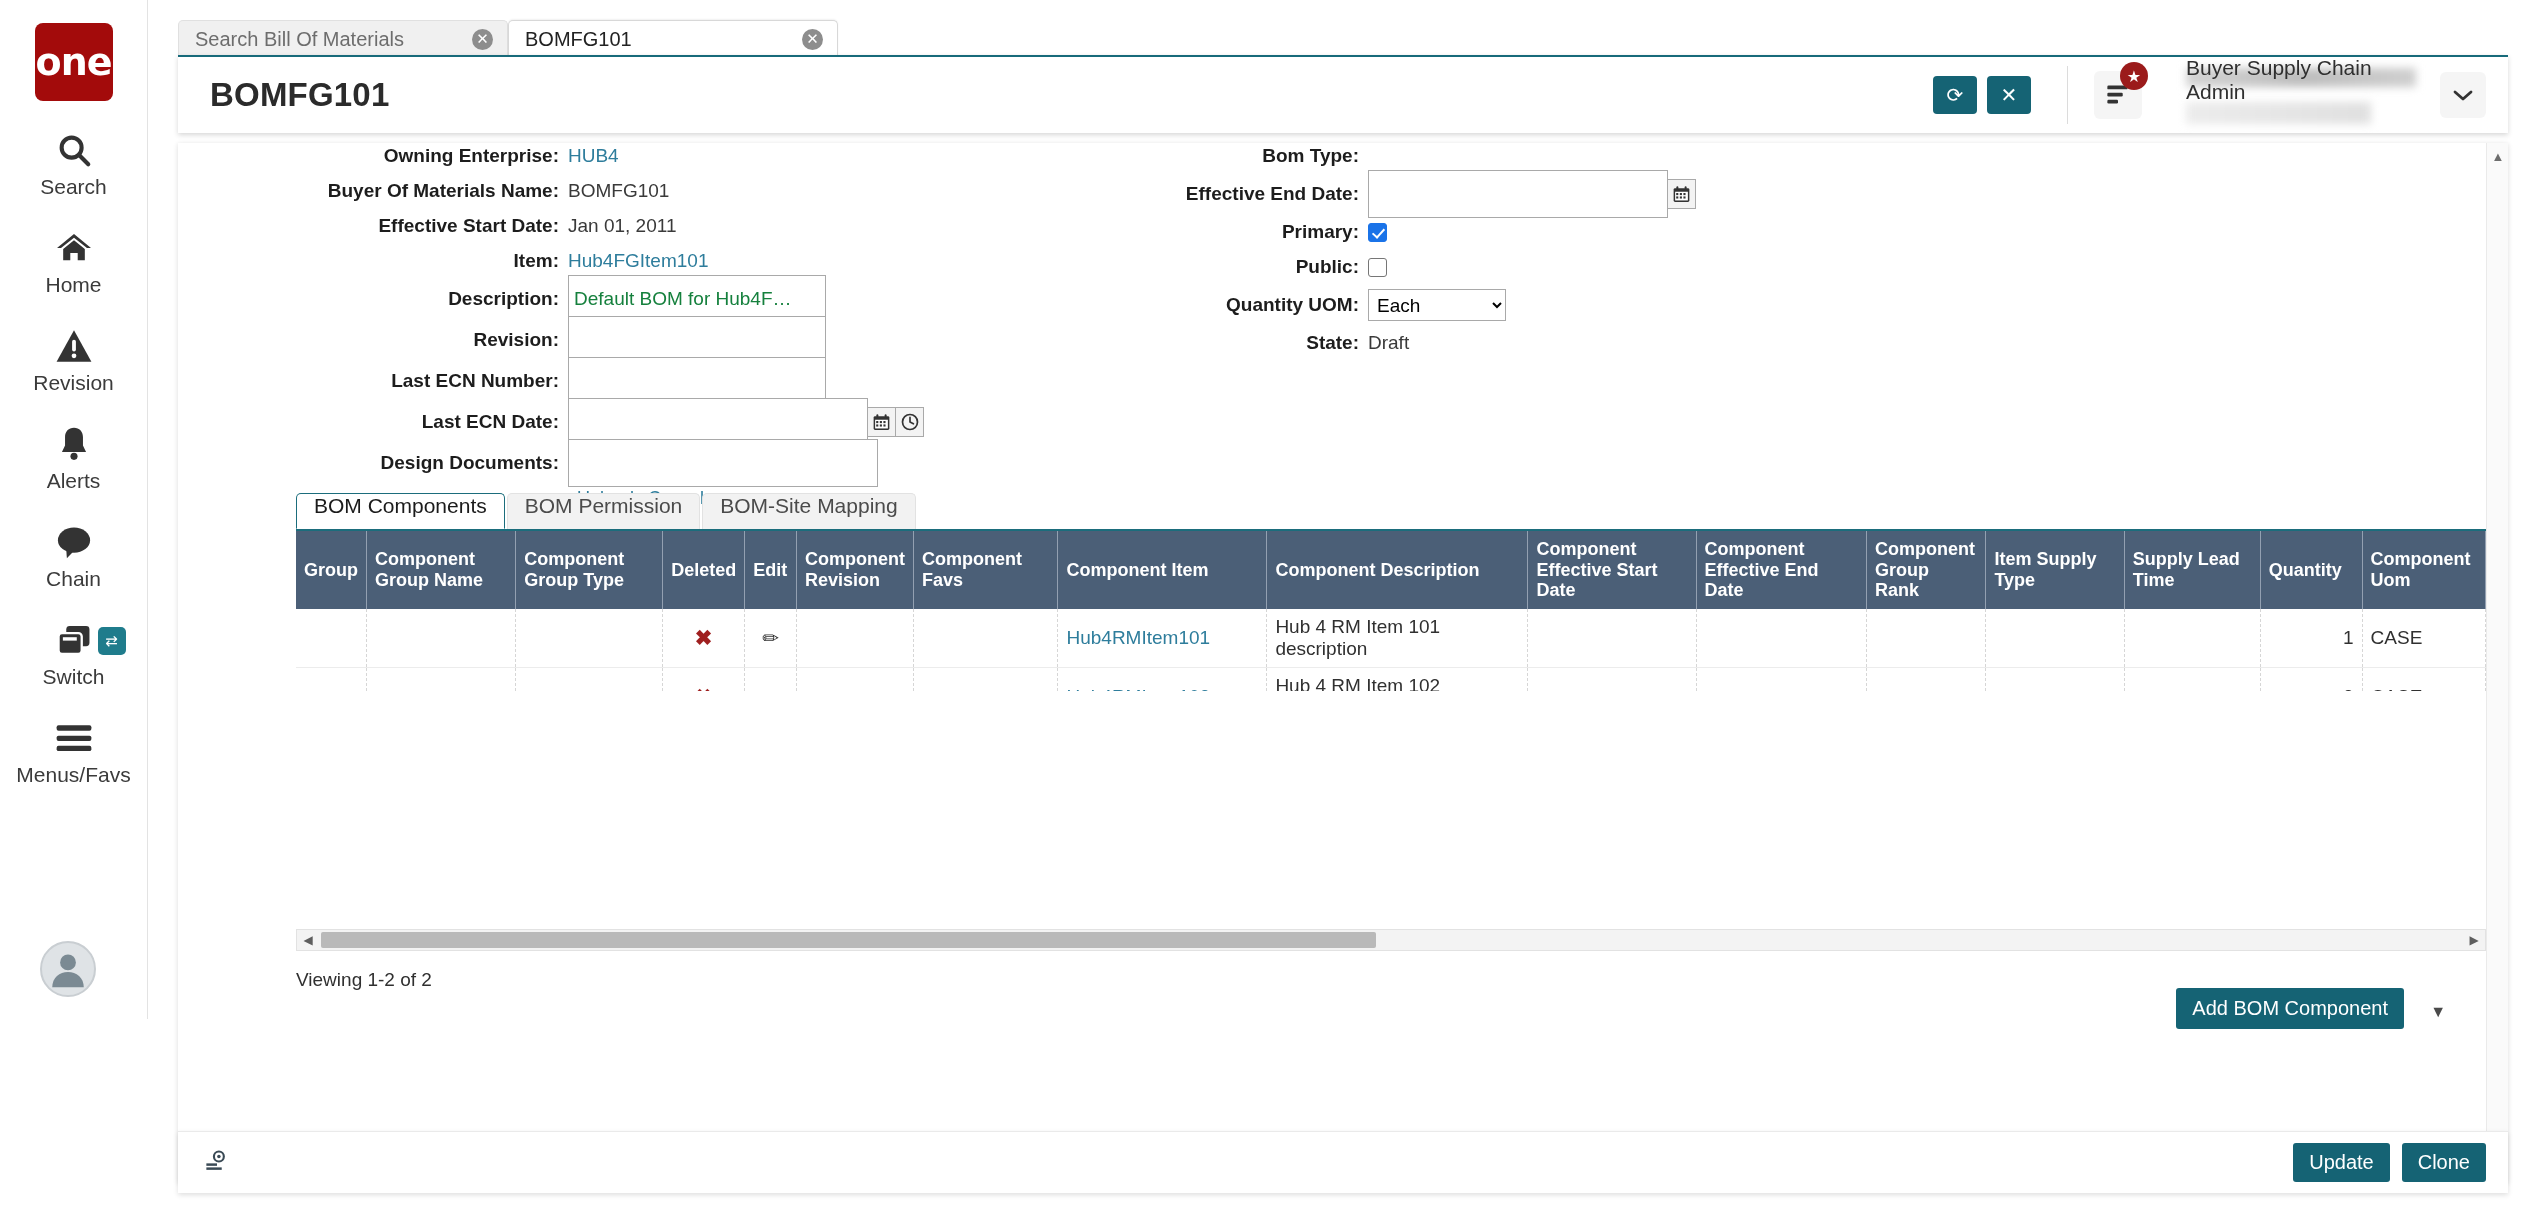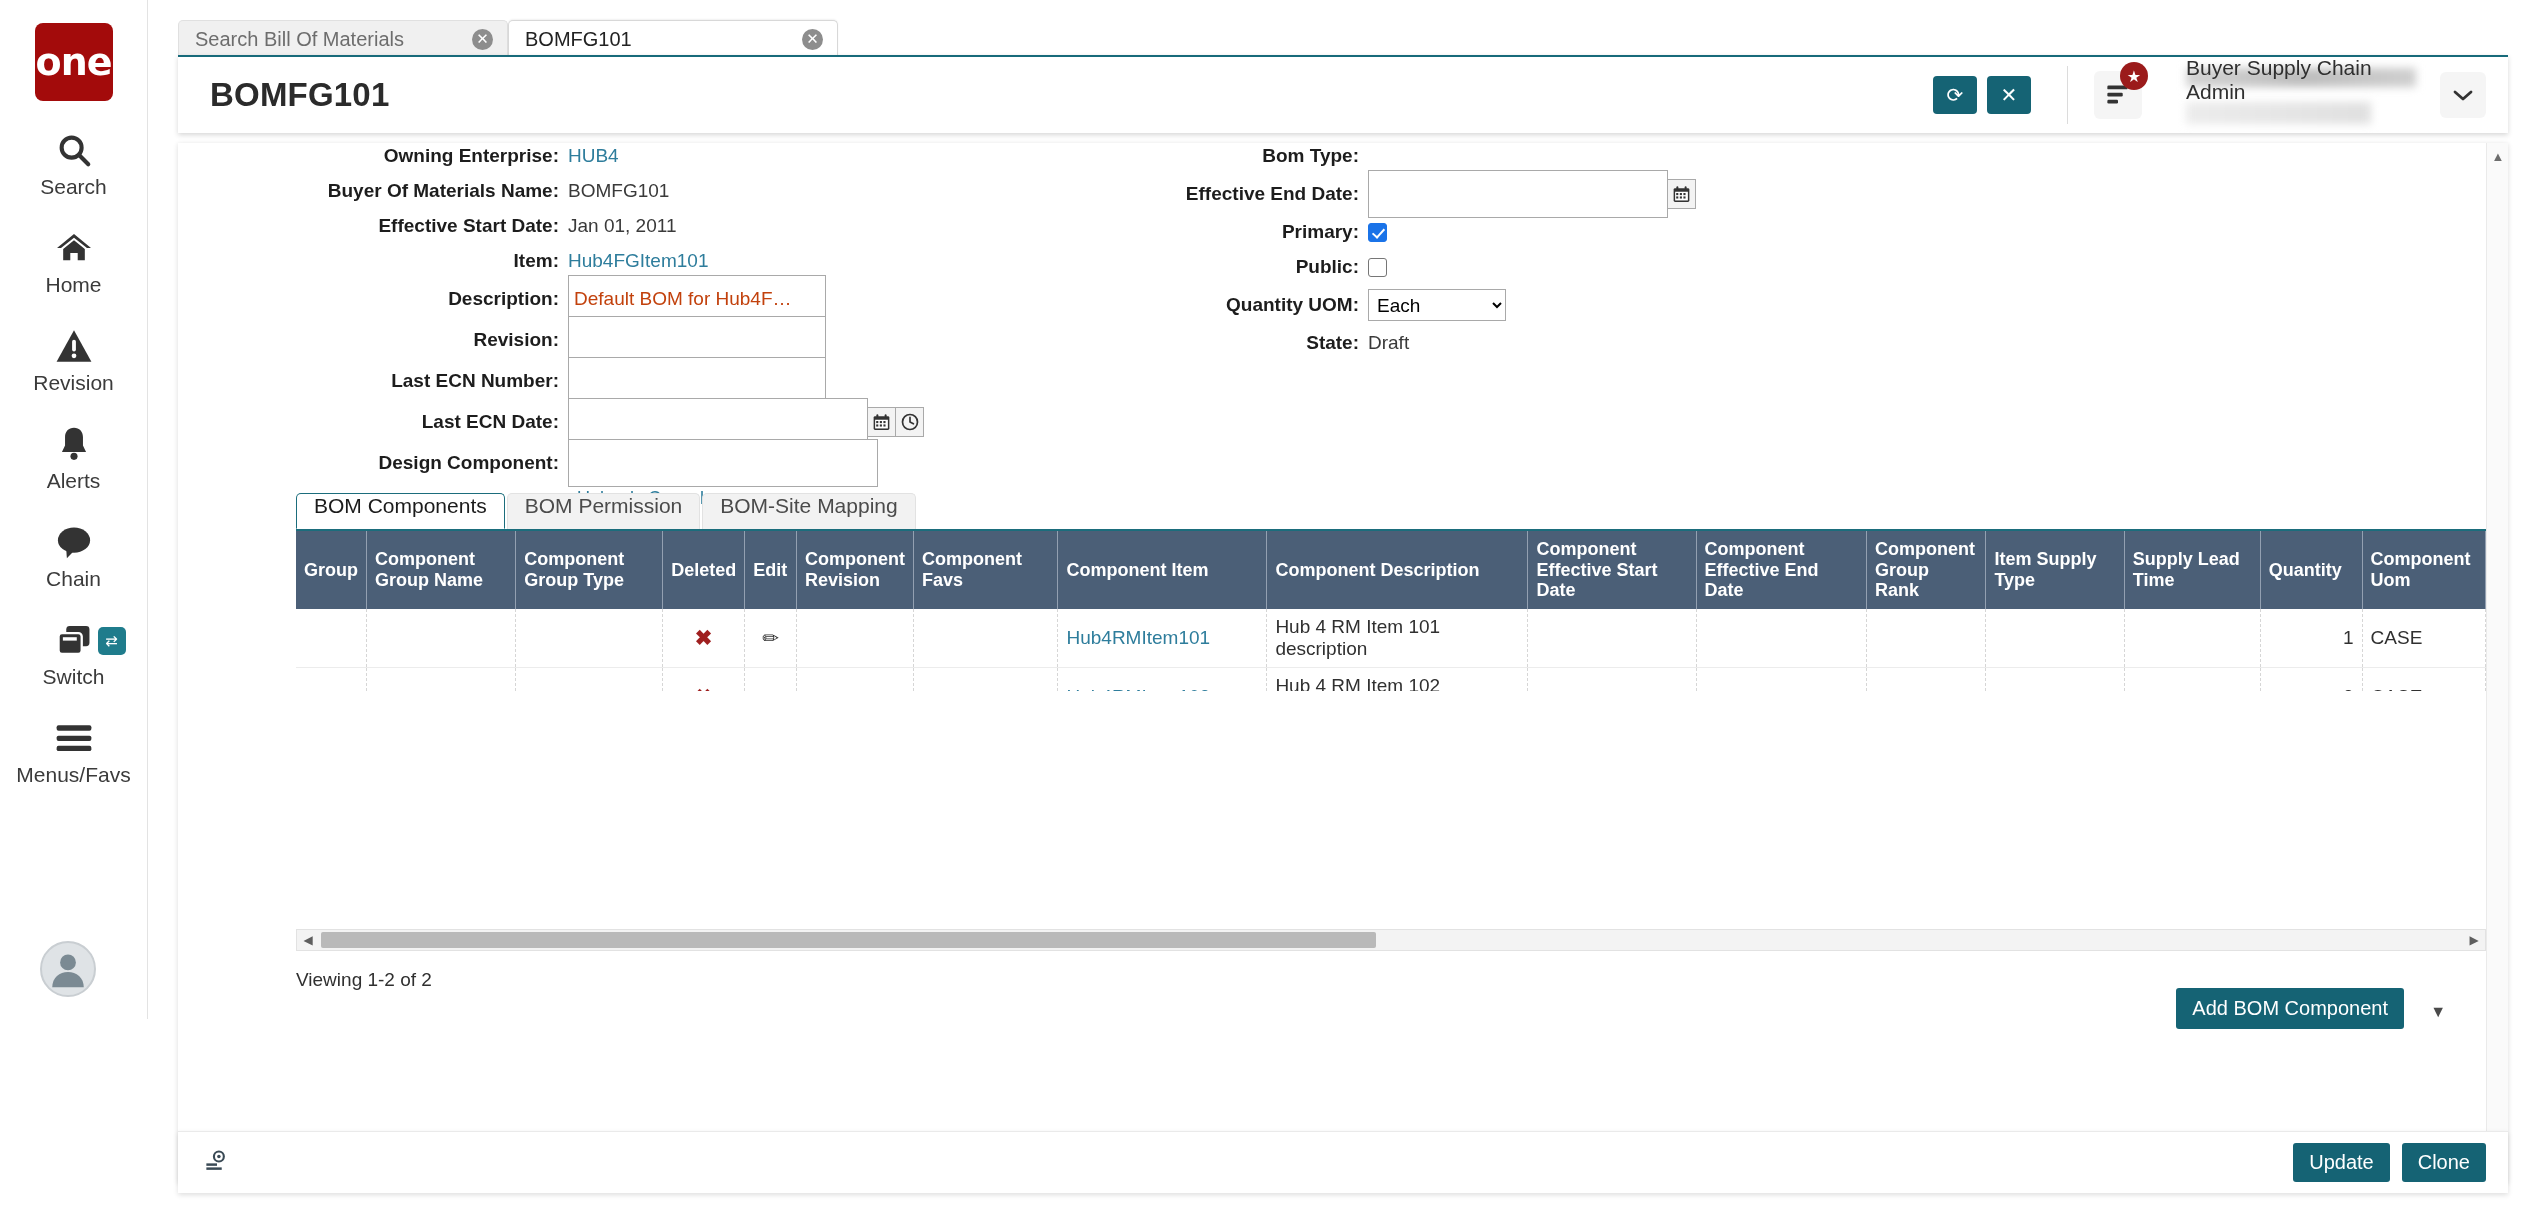--- a/index.html
+++ b/index.html
@@ -160,21 +160,21 @@
   .flabel {
     font-size: 19px; font-weight: bold; color: #1d1d1d;
     text-align: right; padding-right: 9px;
   }
   #form-col-left .flabel { width: 390px; }
   #form-col-right .flabel { width: 430px; }
   .fvalue { font-size: 19px; color: #3a3a3a; }
   .flink { font-size: 19px; color: #2e7d9c; cursor: pointer; }
   .ftext {
     width: 258px; height: 48px; border: 1px solid #a9a9a9; background:#fff;
-    font-size: 19px; color:#c2410c; padding: 0 5px; outline: none;
+    font-size: 19px; color:#15803d; padding: 0 5px; outline: none;
     font-family: "Liberation Sans", sans-serif;
   }
   .ftext.dd { width: 300px; }
   .ftext.design { width: 310px; }
   .icon-btn {
     width: 28px; height: 30px; border:1px solid #a9a9a9; border-left:none;
     background:#f3f3f3; display:flex;align-items:center;justify-content:center;
     cursor:pointer;
   }
   .cbox {
@@ -473,21 +473,21 @@
           </div>
           <div class="icon-btn">
             <svg width="18" height="18" viewBox="0 0 18 18" fill="none" stroke="#333" stroke-width="1.7">
               <circle cx="9" cy="9" r="7.5"></circle>
               <polyline points="9,4.4 9,9 12.4,10.8" stroke-linecap="round" stroke-linejoin="round"></polyline>
             </svg>
           </div>
         </div>
 
         <div class="frow tall">
-          <div class="flabel">Design Component:</div>
+          <div class="flabel">Design Documents:</div>
           <input class="ftext design" type="text" value="" style="">
         </div>
 
         <div id="upload-row">
           <span>Upload</span>
           <span>Cancel</span>
         </div>
       </div>
 
       <div class="form-col" id="form-col-right">

